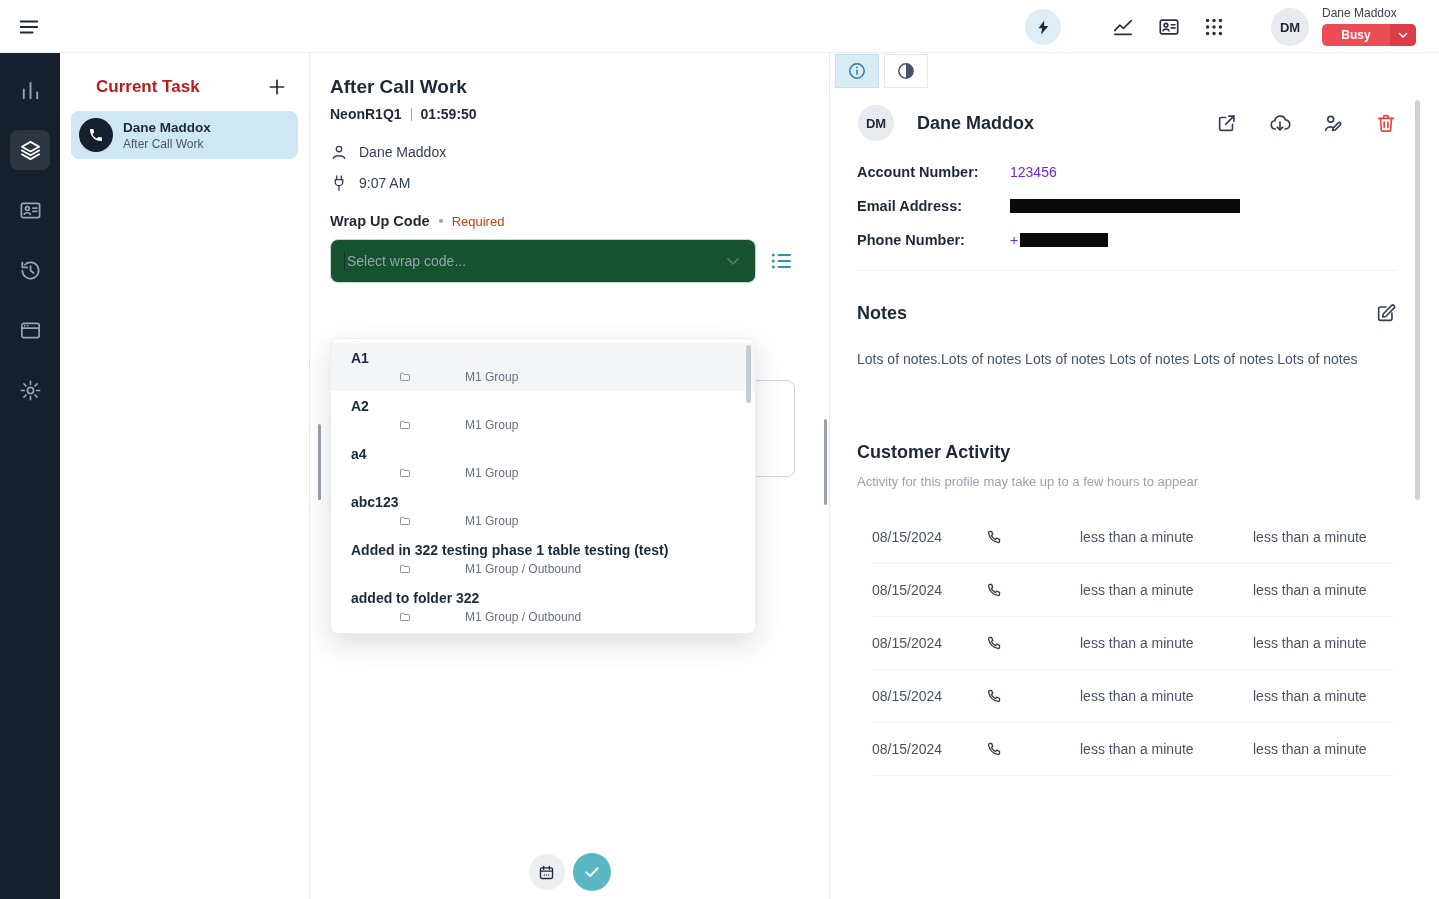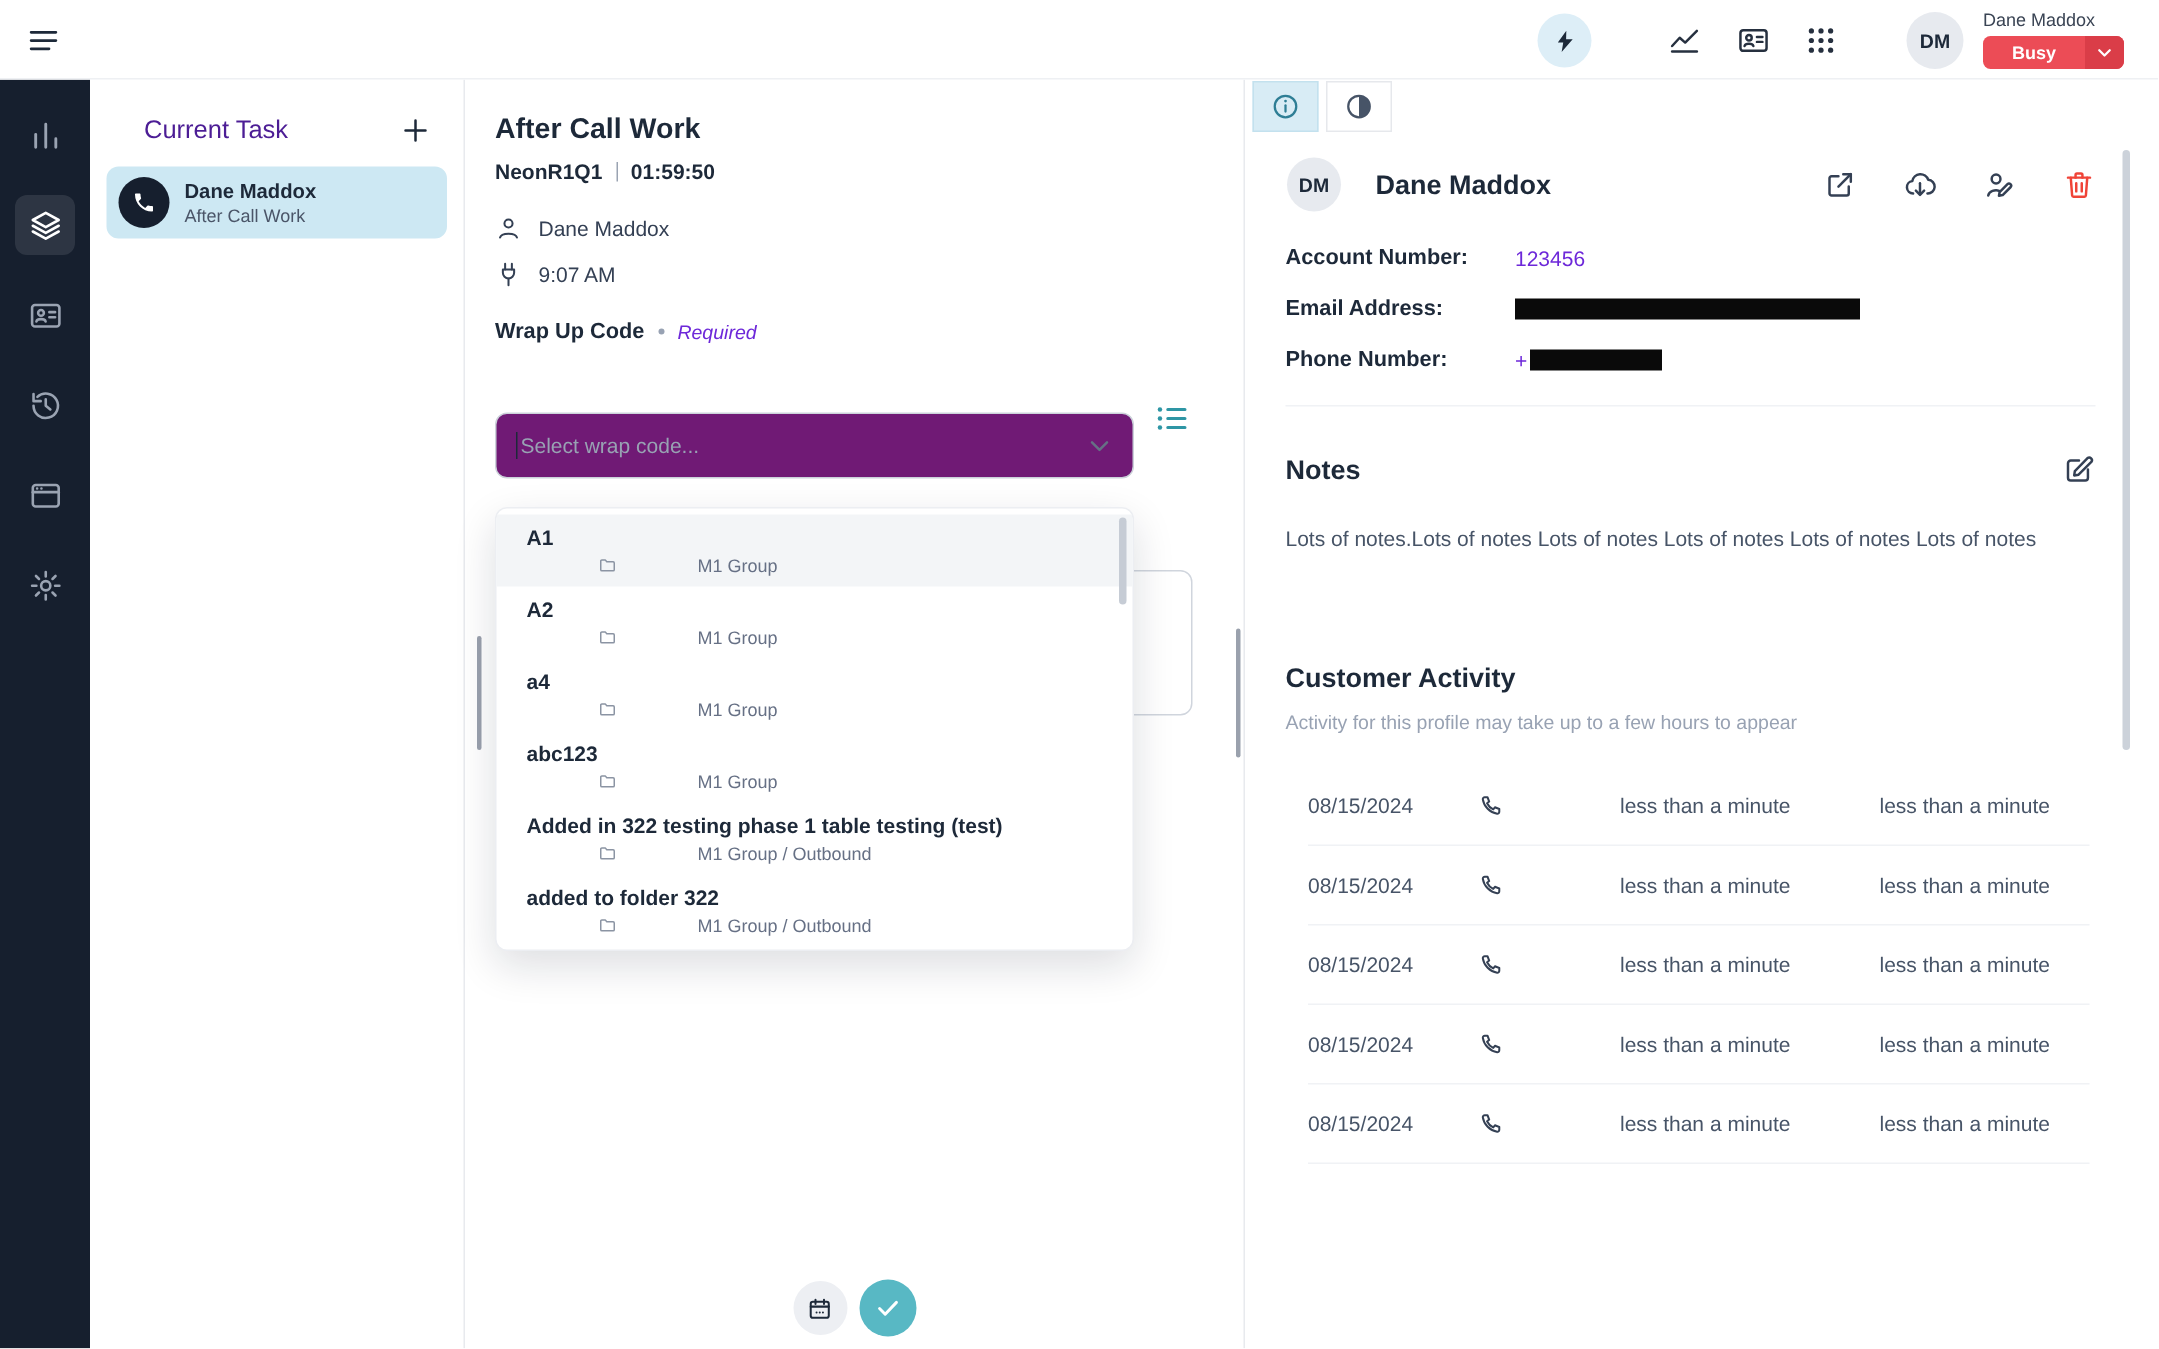--- a/index.html
+++ b/index.html
@@ -26,43 +26,43 @@
 
   
   .nav { position:absolute; left:0; top:53px; width:60px; height:846px; background:#161f2e; display:flex; flex-direction:column; align-items:center; padding-top:17px; z-index:15; }
   .nav-it { width:40px; height:40px; border-radius:8px; color:#9aa3b2; display:flex; align-items:center; justify-content:center; margin-bottom:20px; cursor:pointer; }
   .nav-it .ic { width:23px; height:23px; }
   .nav-it.active { background:rgba(255,255,255,0.10); color:#ffffff; }
 
   
   .tasks { position:absolute; left:60px; top:53px; width:250px; height:846px; background:#fff; border-right:1px solid #e8eaee; }
   .tasks-head { display:flex; align-items:center; justify-content:space-between; padding:24px 22px 14px 36px; }
-  .tasks-title { font-size:17px; font-weight:400; color:#4c1d95; }
+  .tasks-title { font-size:17px; font-weight:700; color:#b91c1c; }
   .plus { width:20px; height:20px; color:#1d2939; cursor:pointer; }
   .task-item { margin:0 11px; height:48px; background:#cde8f3; border-radius:8px; display:flex; align-items:center; gap:10px; padding:0 10px 0 8px; cursor:pointer; }
   .task-avatar { width:34px; height:34px; border-radius:50%; background:#161f2e; color:#fff; display:flex; align-items:center; justify-content:center; }
   .task-avatar .ic { width:16px; height:16px; }
   .task-name { font-size:13.5px; font-weight:700; color:#1d2939; line-height:16px; }
   .task-sub { font-size:12px; color:#4a5568; line-height:14px; margin-top:1px; }
 
   
   .main { position:absolute; left:310px; top:53px; width:520px; height:846px; background:#fff; border-right:1px solid #e8eaee; padding:0 0 0 20px; }
   .main h1 { font-size:19px; font-weight:700; color:#1d2939; margin-top:23px; }
   .subrow { display:flex; align-items:center; margin-top:8px; }
   .subrow .seg { font-size:14px; font-weight:700; color:#1d2939; }
   .pipe { width:1px; height:13px; background:#9aa3b2; margin:0 9px; }
   .meta { margin-top:21px; }
   .meta-row { display:flex; align-items:center; gap:11px; margin-bottom:13px; font-size:14px; color:#344054; }
   .meta-row .ic { width:18px; height:18px; color:#344054; }
   .wrap-row { display:flex; align-items:center; margin-top:21px; }
   .wrap-lbl { font-size:14.5px; font-weight:700; color:#1d2939; }
   .dot { width:4px; height:4px; border-radius:50%; background:#98a2b3; margin:0 9px; }
-  .req { font-size:13px; color:#6d28d9;font-style:italic; }
+  .req { font-size:13px; color:#c2410c; }
   .select-row { display:flex; align-items:center; margin-top:10px; }
-  .select { width:426px; height:44px; border:1px solid #ccd2da; border-radius:8px; display:flex; align-items:center; padding:0 12px 0 13px; cursor:text; background:#701a75;margin-top:36px; }
+  .select { width:426px; height:44px; border:1px solid #ccd2da; border-radius:8px; display:flex; align-items:center; padding:0 12px 0 13px; cursor:text; background:#14532d; }
   .caret { width:1px; height:18px; background:#1d2939; margin-right:2px; }
   .placeholder { font-size:14px; color:#98a2b3; flex:1; }
   .select .chev { width:20px; height:20px; color:#667085; }
   .listbtn { width:24px; height:24px; color:#2e96a5; margin-left:13px; cursor:pointer; }
   .dropdown { position:absolute; left:20px; top:285px; width:426px; height:296px; background:#fff; border:1px solid #eceef2; border-radius:8px;
               box-shadow:0 10px 28px rgba(16,24,40,0.14); z-index:8; padding:4px 0; overflow:hidden; }
   .dd-item { height:48px; padding:7px 20px 0 20px; cursor:pointer; }
   .dd-item.hovered { background:#f3f5f7; }
   .dd-label { font-size:14px; font-weight:600; color:#1d2939; line-height:17px; }
   .dd-group { display:flex; align-items:center; gap:6px; margin-top:3px; }

